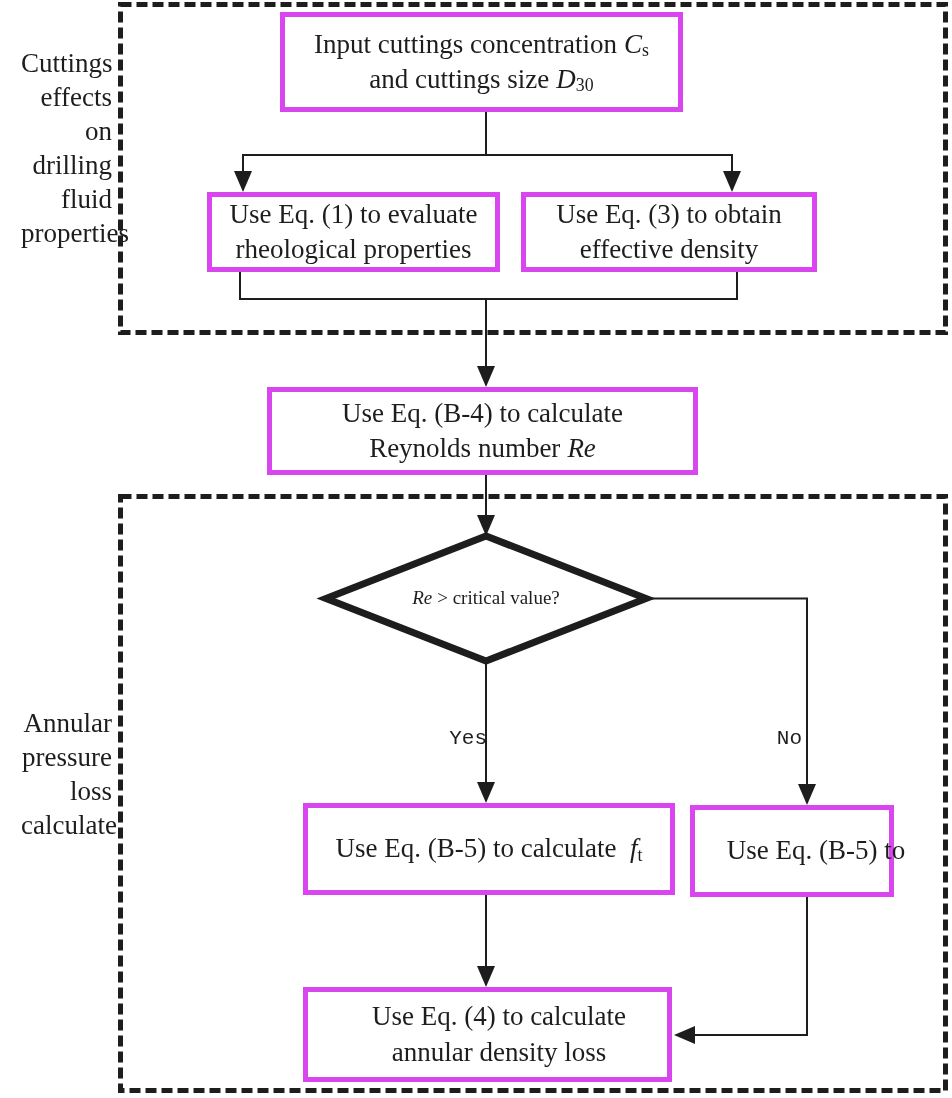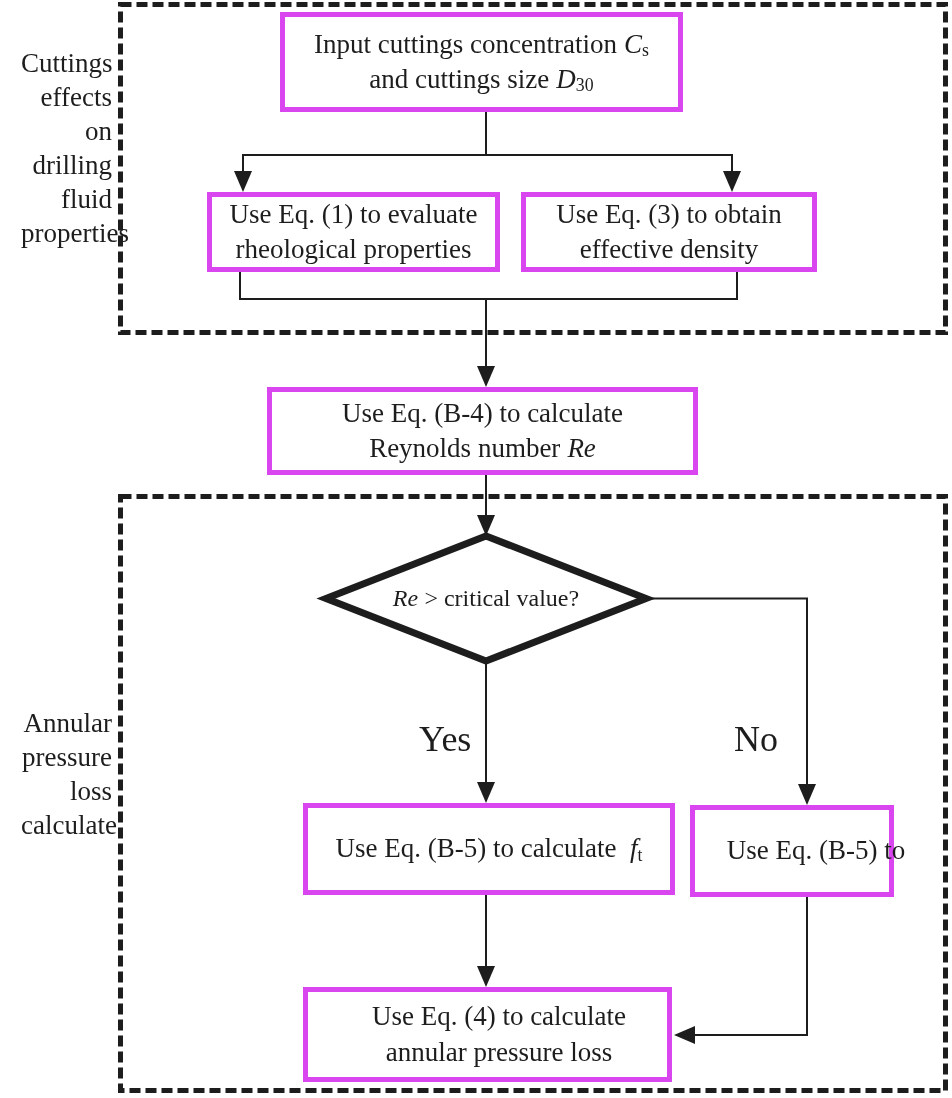--- a/index.html
+++ b/index.html
@@ -13,24 +13,24 @@
   }
   .node .ln{display:block;white-space:nowrap;}
   .nvar{font-style:italic;}
   .gap{margin-left:0.26em;}
   .gap-wide{margin-left:0.5em;}
   .nsub{font-size:0.66em;font-style:normal;position:relative;top:0.18em;letter-spacing:0;}
   .section-label{
     position:absolute;left:0;width:112px;text-align:right;font-size:27px;line-height:34px;z-index:2;
   }
   .section-label span{display:block;white-space:nowrap;padding-left:21px;}
-  .branch-label{position:absolute;font-size:36px;line-height:28px;text-align:left;z-index:2;white-space:nowrap;}
+  .branch-label{position:absolute;font-size:21px;line-height:28px;text-align:right;z-index:2;white-space:nowrap;font-family:Liberation Mono, monospace;}
   .decision-text{
     position:absolute;left:336px;top:581px;width:300px;text-align:center;
-    font-size:24px;line-height:34px;z-index:3;white-space:nowrap;
+    font-size:19px;line-height:34px;z-index:3;white-space:nowrap;
   }
   svg{display:block;}
 </style>
 </head>
 <body>
 
 <div class="canvas">
 
   <svg class="layer" width="952" height="1098" viewBox="0 0 952 1098">
 
@@ -115,16 +115,16 @@
       <span>Use Eq. (B-5) to calculate</span><span class="nvar gap-wide">f</span><span class="nsub">t</span>
     </span>
   </div>
 
   <div class="node" style="left:690px;top:805px;width:204px;height:92px;padding-left:48px;">
     <span class="ln">Use Eq. (B-5) to</span>
   </div>
 
   <div class="node" style="left:303px;top:987px;width:369px;height:95px;padding-left:23px;">
     <span class="ln">Use Eq. (4) to calculate</span>
-    <span class="ln">annular pressure loss</span>
+    <span class="ln">annular density loss</span>
   </div>
 
 </div>
 
 </body></html>

